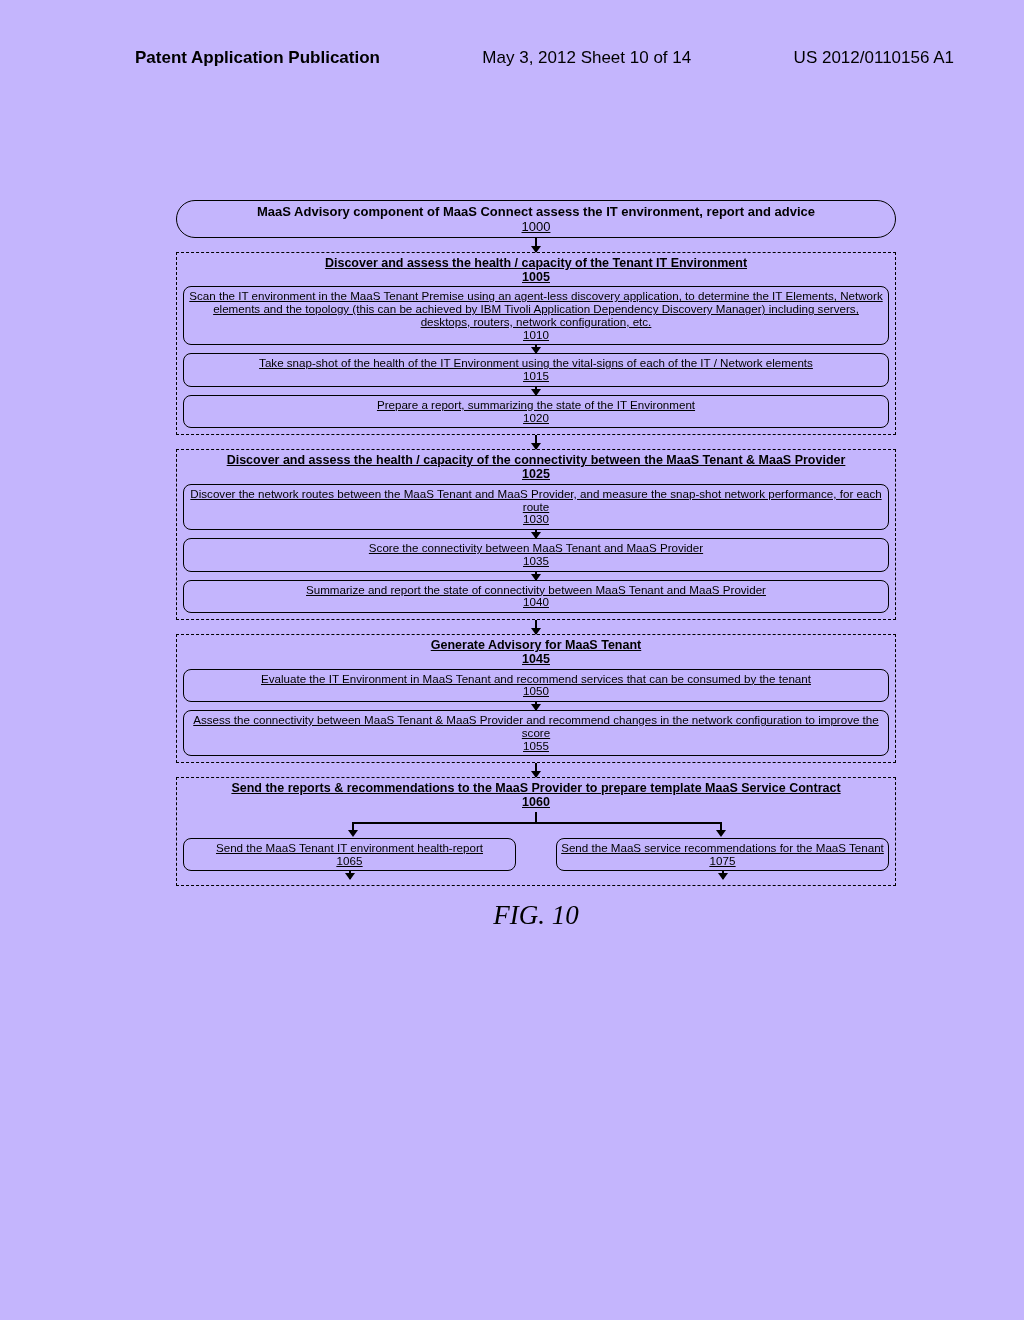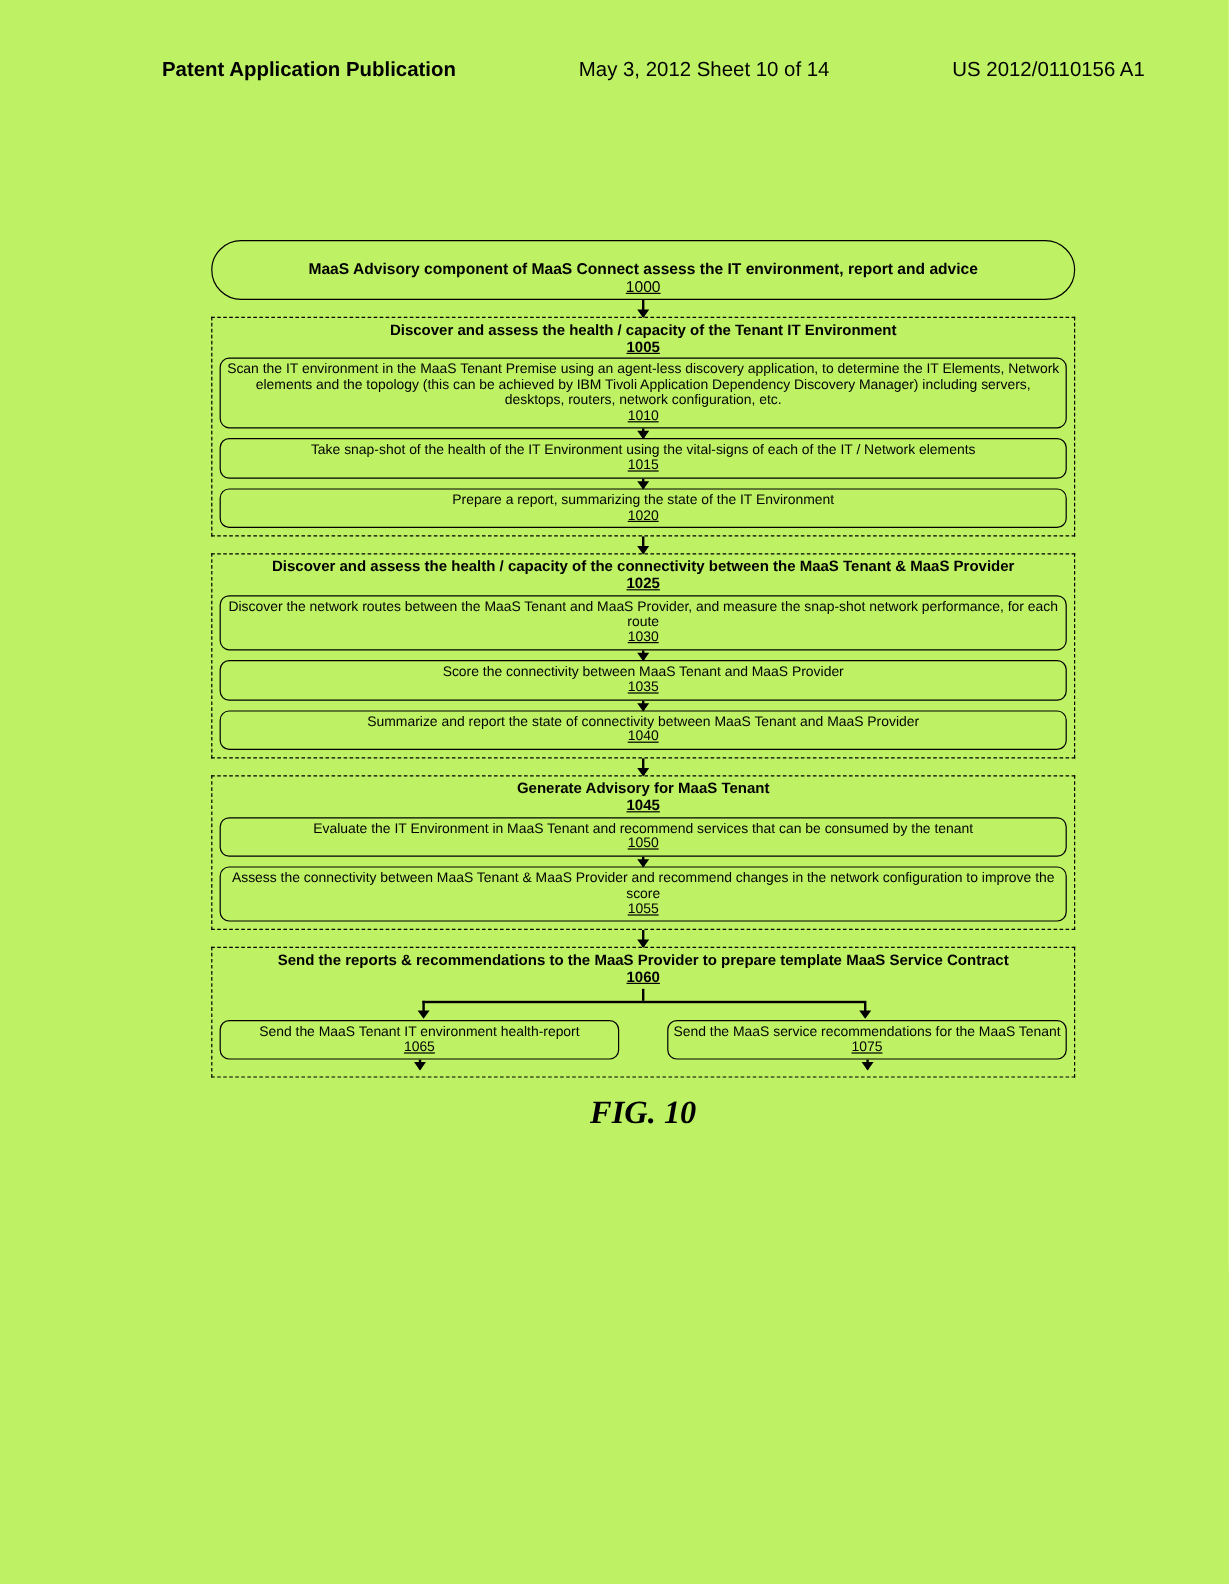--- a/index.html
+++ b/index.html
@@ -7,21 +7,21 @@
   padding: 0;
   background: #fff;
   font-family: Arial, Helvetica, sans-serif;
   color: #000;
 }
 .page {
   width: 1024px;
   height: 1320px;
   position: relative;
   box-sizing: border-box;
-  background: #bef264;
+  background: #c4b5fd;
 }
 .header-bar {
   position: absolute;
   top: 48px;
   left: 0;
   width: 1024px;
   padding: 0 70px 0 135px;
   box-sizing: border-box;
   display: flex;
   justify-content: space-between;
@@ -33,31 +33,32 @@
   top: 200px;
   left: 176px;
   width: 720px;
 }
 
 .title-box {
   border: 1px solid #000;
   border-radius: 40px;
   text-align: center;
   font-size: 13px;
-  padding: 16px 10px 2px 10px;
+  padding: 4px 10px 2px 10px;
   line-height: 1.15;
 }
 
 .title-box .t1 { font-weight: bold; }
 
 .group {
   border: 1px dashed #000;
   padding: 2px 6px 6px 6px;
   margin-top: 0;
   text-align: center;
+  text-decoration: underline;
 }
 
 .group-title {
   font-size: 12.5px;
   font-weight: bold;
   line-height: 1.1;
   padding: 2px 0 2px 0;
 }
 
 .sub-box {
@@ -131,21 +132,21 @@
 
 .two-col {
   display: flex;
   gap: 40px;
 }
 .two-col > div { flex: 1; }
 
 .fig-caption {
   text-align: center;
   font-size: 27px;
-  font-weight: bold;
+  font-weight: normal;
   font-style: italic;
   margin-top: 14px;
   font-family: "Times New Roman", serif;
 }
 </style>
 </head>
 <body>
 
 <div class="page">
   <div class="header-bar">

